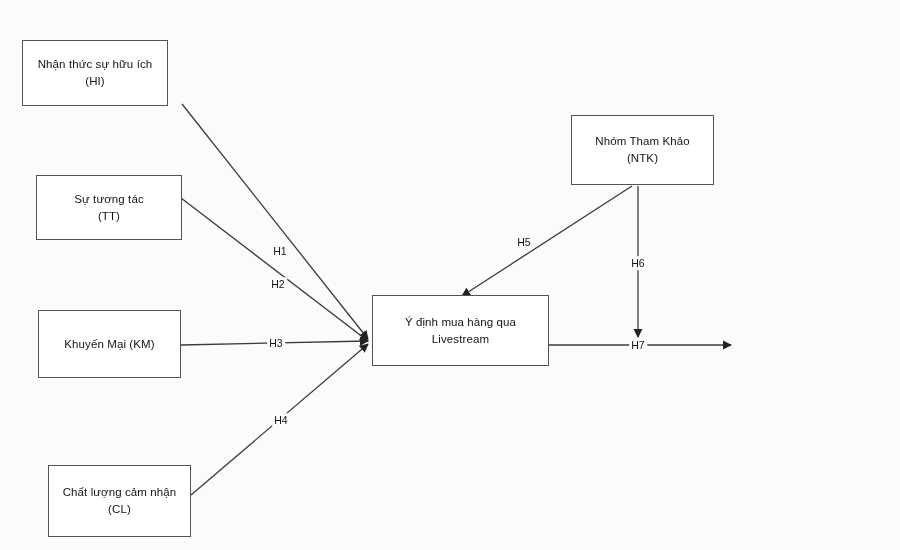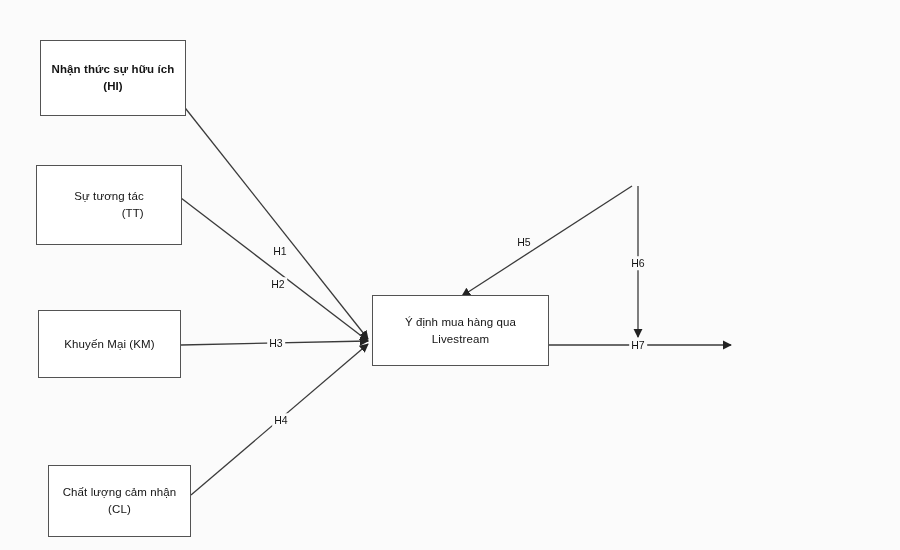--- a/index.html
+++ b/index.html
@@ -70,34 +70,38 @@
         <line x1="182" y1="104" x2="368" y2="339" marker-end="url(#arrow)"></line>
         <line x1="181" y1="198" x2="368" y2="341" marker-end="url(#arrow)"></line>
         <line x1="181" y1="345" x2="368" y2="341" marker-end="url(#arrow)"></line>
         <line x1="191" y1="495" x2="368" y2="344" marker-end="url(#arrow)"></line>
         <line x1="632" y1="186" x2="462" y2="296" marker-end="url(#arrow)"></line>
         <line x1="638" y1="186" x2="638" y2="337" marker-end="url(#arrow)"></line>
         <line x1="549" y1="345" x2="731" y2="345" marker-end="url(#arrow)"></line>
       </g>
   </svg>
 
-  <div class="node" style="left: 40px; top: 40px; width: 146px; height: 76px; font-weight: bold;">
+  <div class="node" style="left: 22px; top: 40px; width: 146px; height: 66px;">
     <span>Nhận thức sự hữu ích
 (HI)</span>
   </div>
-  <div class="node" style="left: 36px; top: 165px; width: 146px; height: 80px; text-align: right;">
+  <div class="node" style="left: 36px; top: 175px; width: 146px; height: 65px;">
     <span>Sự tương tác
 (TT)</span>
   </div>
   <div class="node" style="left: 38px; top: 310px; width: 143px; height: 68px;">
     <span>Khuyến Mại (KM)</span>
   </div>
   <div class="node" style="left: 48px; top: 465px; width: 143px; height: 72px;">
     <span>Chất lượng cảm nhận
 (CL)</span>
+  </div>
+  <div class="node" style="left: 571px; top: 115px; width: 143px; height: 70px;">
+    <span>Nhóm Tham Khảo
+(NTK)</span>
   </div>
   <div class="node" style="left: 372px; top: 295px; width: 177px; height: 71px;">
     <span>Ý định mua hàng qua
 Livestream</span>
   </div>
 
   <div class="edge-label" style="left: 280px; top: 207px; margin-top: 44px;">H1</div>
   <div class="edge-label" style="left: 278px; top: 284px;">H2</div>
   <div class="edge-label" style="left: 276px; top: 343px;">H3</div>
   <div class="edge-label" style="left: 281px; top: 420px;">H4</div>

